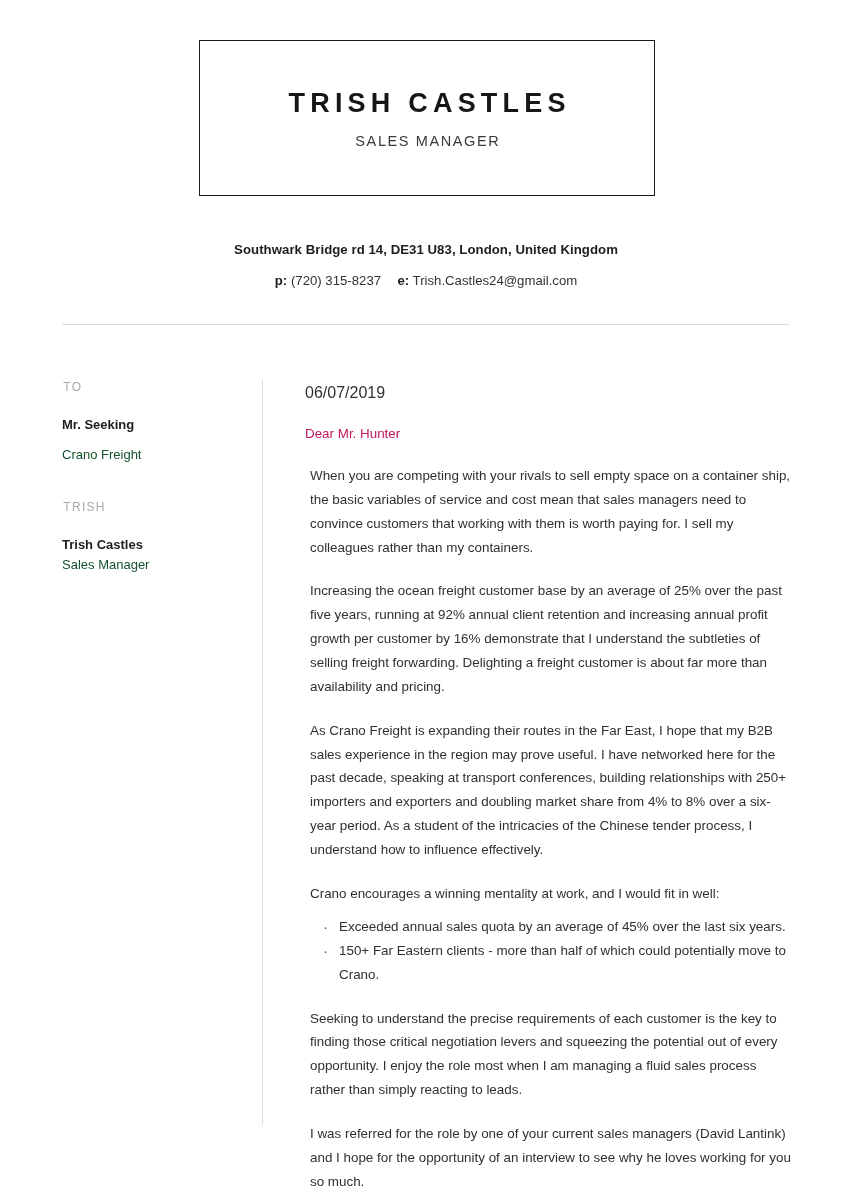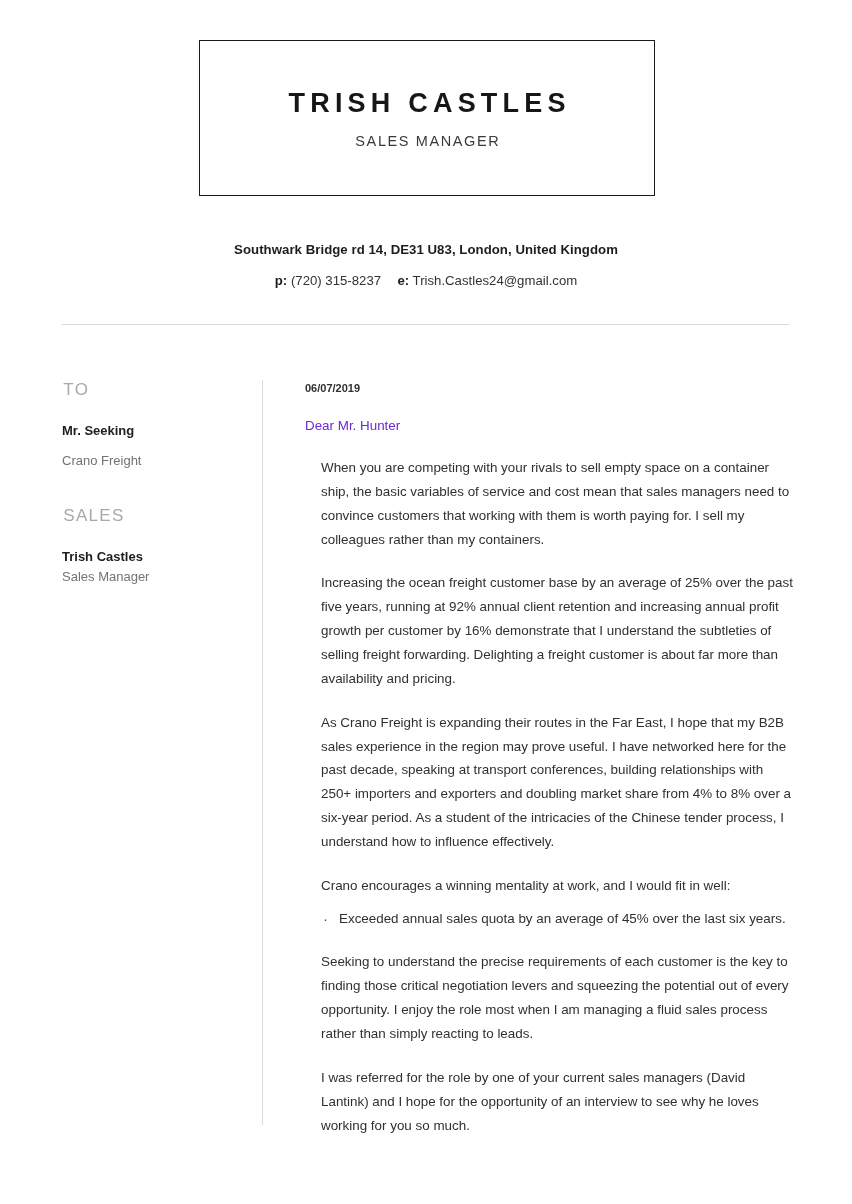--- a/index.html
+++ b/index.html
@@ -113,67 +113,66 @@
     background: #dcdcdc;
   }
 
   .sidebar {
     position: absolute;
     left: 62px;
     top: 0;
     width: 185px;
   }
   .side-label {
-    font-size: 17px;
+    font-size: 12px;
     letter-spacing: 1.3px;
     color: #a9a9a9;
     text-indent: 1.3px;
   }
   .side-name {
     font-size: 13px;
     font-weight: bold;
     color: #1d1d1d;
     margin-top: 23px;
   }
   .side-sub {
     font-size: 13px;
-    color: #737373;
+    color: #14532d;
     margin-top: 15px;
   }
   .side-sub.tight {
     margin-top: 5px;
   }
   .side-group-gap {
     height: 38px;
   }
 
   
   .letter {
     position: absolute;
     left: 305px;
     top: 0;
     width: 488px;
   }
   .letter-date {
-    font-size: 11px;
+    font-size: 16px;
     color: #303030;
     line-height: 1.6;
-    font-weight: bold;
   }
   .letter-salutation {
     font-size: 13.4px;
-    color: #6d28d9;
+    color: #be185d;
     margin-top: 17px;
     line-height: 1.6;
   }
   .letter p.para {
     font-size: 13.4px;
     color: #303030;
     line-height: 1.78;
-    margin: 20px 0 0 16px;
+    margin: 20px 0 0 5px;
     text-align: left;
   }
   .letter ul.bullets {
     list-style: none;
     margin: 9px 0 0 0;
     padding: 0 0 0 17px;
   }
   .letter ul.bullets li {
     position: relative;
     font-size: 13.4px;
@@ -217,36 +216,37 @@
 
   <div class="vdivider"></div>
 
   <div class="columns">
 
     <div class="sidebar">
       <div class="side-label">TO</div>
       <div class="side-name">Mr. Seeking</div>
       <div class="side-sub">Crano Freight</div>
       <div class="side-group-gap"></div>
-      <div class="side-label">SALES</div>
+      <div class="side-label">TRISH</div>
       <div class="side-name">Trish Castles</div>
       <div class="side-sub tight">Sales Manager</div>
     </div>
 
     <div class="letter">
       <div class="letter-date">06/07/2019</div>
       <div class="letter-salutation">Dear Mr. Hunter</div>
 
       <p class="para">When you are competing with your rivals to sell empty space on a container ship, the basic variables of service and cost mean that sales managers need to convince customers that working with them is worth paying for. I sell my colleagues rather than my containers.</p>
       <p class="para">Increasing the ocean freight customer base by an average of 25% over the past five years, running at 92% annual client retention and increasing annual profit growth per customer by 16% demonstrate that I understand the subtleties of selling freight forwarding. Delighting a freight customer is about far more than availability and pricing.</p>
       <p class="para">As Crano Freight is expanding their routes in the Far East, I hope that my B2B sales experience in the region may prove useful. I have networked here for the past decade, speaking at transport conferences, building relationships with 250+ importers and exporters and doubling market share from 4% to 8% over a six-year period. As a student of the intricacies of the Chinese tender process, I understand how to influence effectively.</p>
       <p class="para">Crano encourages a winning mentality at work, and I would fit in well:</p>
 
       <ul class="bullets">
         <li>Exceeded annual sales quota by an average of 45% over the last six years.</li>
+        <li>150+ Far Eastern clients - more than half of which could potentially move to Crano.</li>
       </ul>
 
       <p class="para">Seeking to understand the precise requirements of each customer is the key to finding those critical negotiation levers and squeezing the potential out of every opportunity. I enjoy the role most when I am managing a fluid sales process rather than simply reacting to leads.</p>
       <p class="para">I was referred for the role by one of your current sales managers (David Lantink) and I hope for the opportunity of an interview to see why he loves working for you so much.</p>
 
     </div>
 
   </div>
 </div>
 

